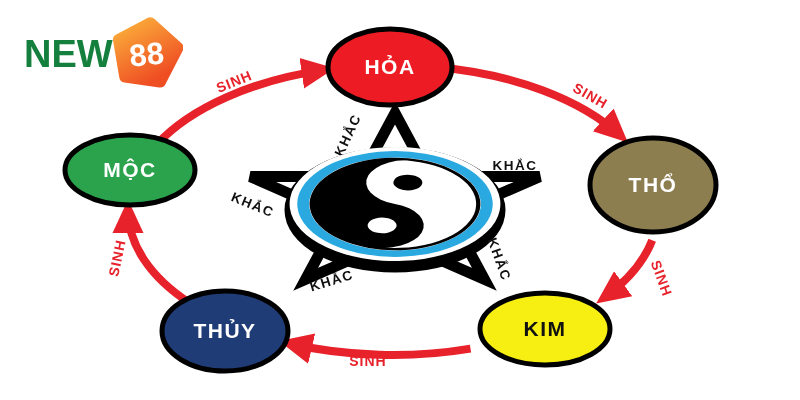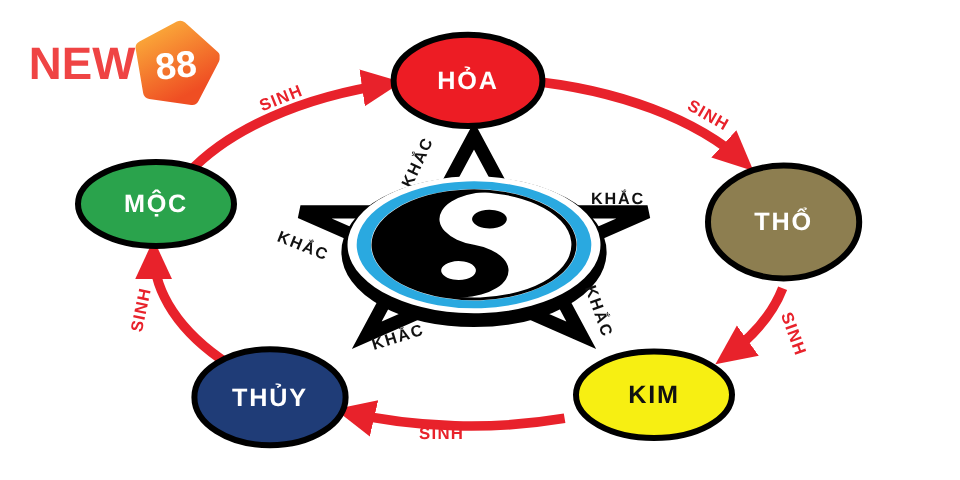--- a/index.html
+++ b/index.html
@@ -1,19 +1,19 @@
 <!DOCTYPE html>
 <html><head>
 <meta charset="utf-8">
 <style>
   html,body{margin:0;padding:0;background:#fff;}
   #stage{position:relative;width:800px;height:400px;background:#ffffff;overflow:hidden;
          font-family:"Liberation Sans",sans-serif;}
   #logo{position:absolute;left:24px;top:16px;display:flex;align-items:center;}
-  #logo .brand-text{font-size:38px;font-weight:700;color:#ef4444;letter-spacing:0px;line-height:70px;}
+  #logo .brand-text{font-size:38px;font-weight:700;color:#15803d;letter-spacing:0px;line-height:70px;}
   #logo svg{margin-left:-4px;}
   #diagram-svg{position:absolute;left:0;top:0;}
   text{font-family:"Liberation Sans",sans-serif;}
   .node-label{font-size:21px;font-weight:700;letter-spacing:1.5px;text-anchor:middle;}
   .sinh-label{font-size:14px;font-weight:700;letter-spacing:1px;text-anchor:middle;}
   .khac-label{font-size:13.5px;font-weight:700;letter-spacing:1.5px;text-anchor:middle;}
   .badge-num{font-size:31px;font-weight:700;text-anchor:middle;fill:#ffffff;}
 </style>
 </head>
 <body>

